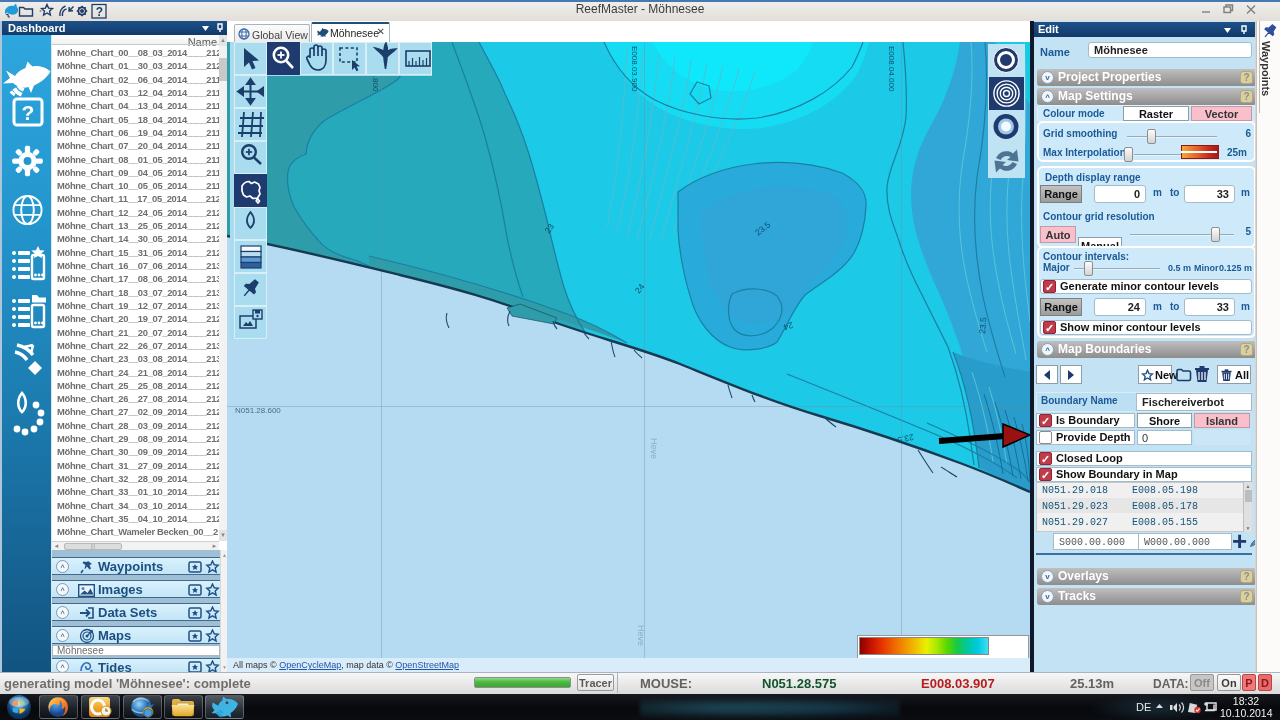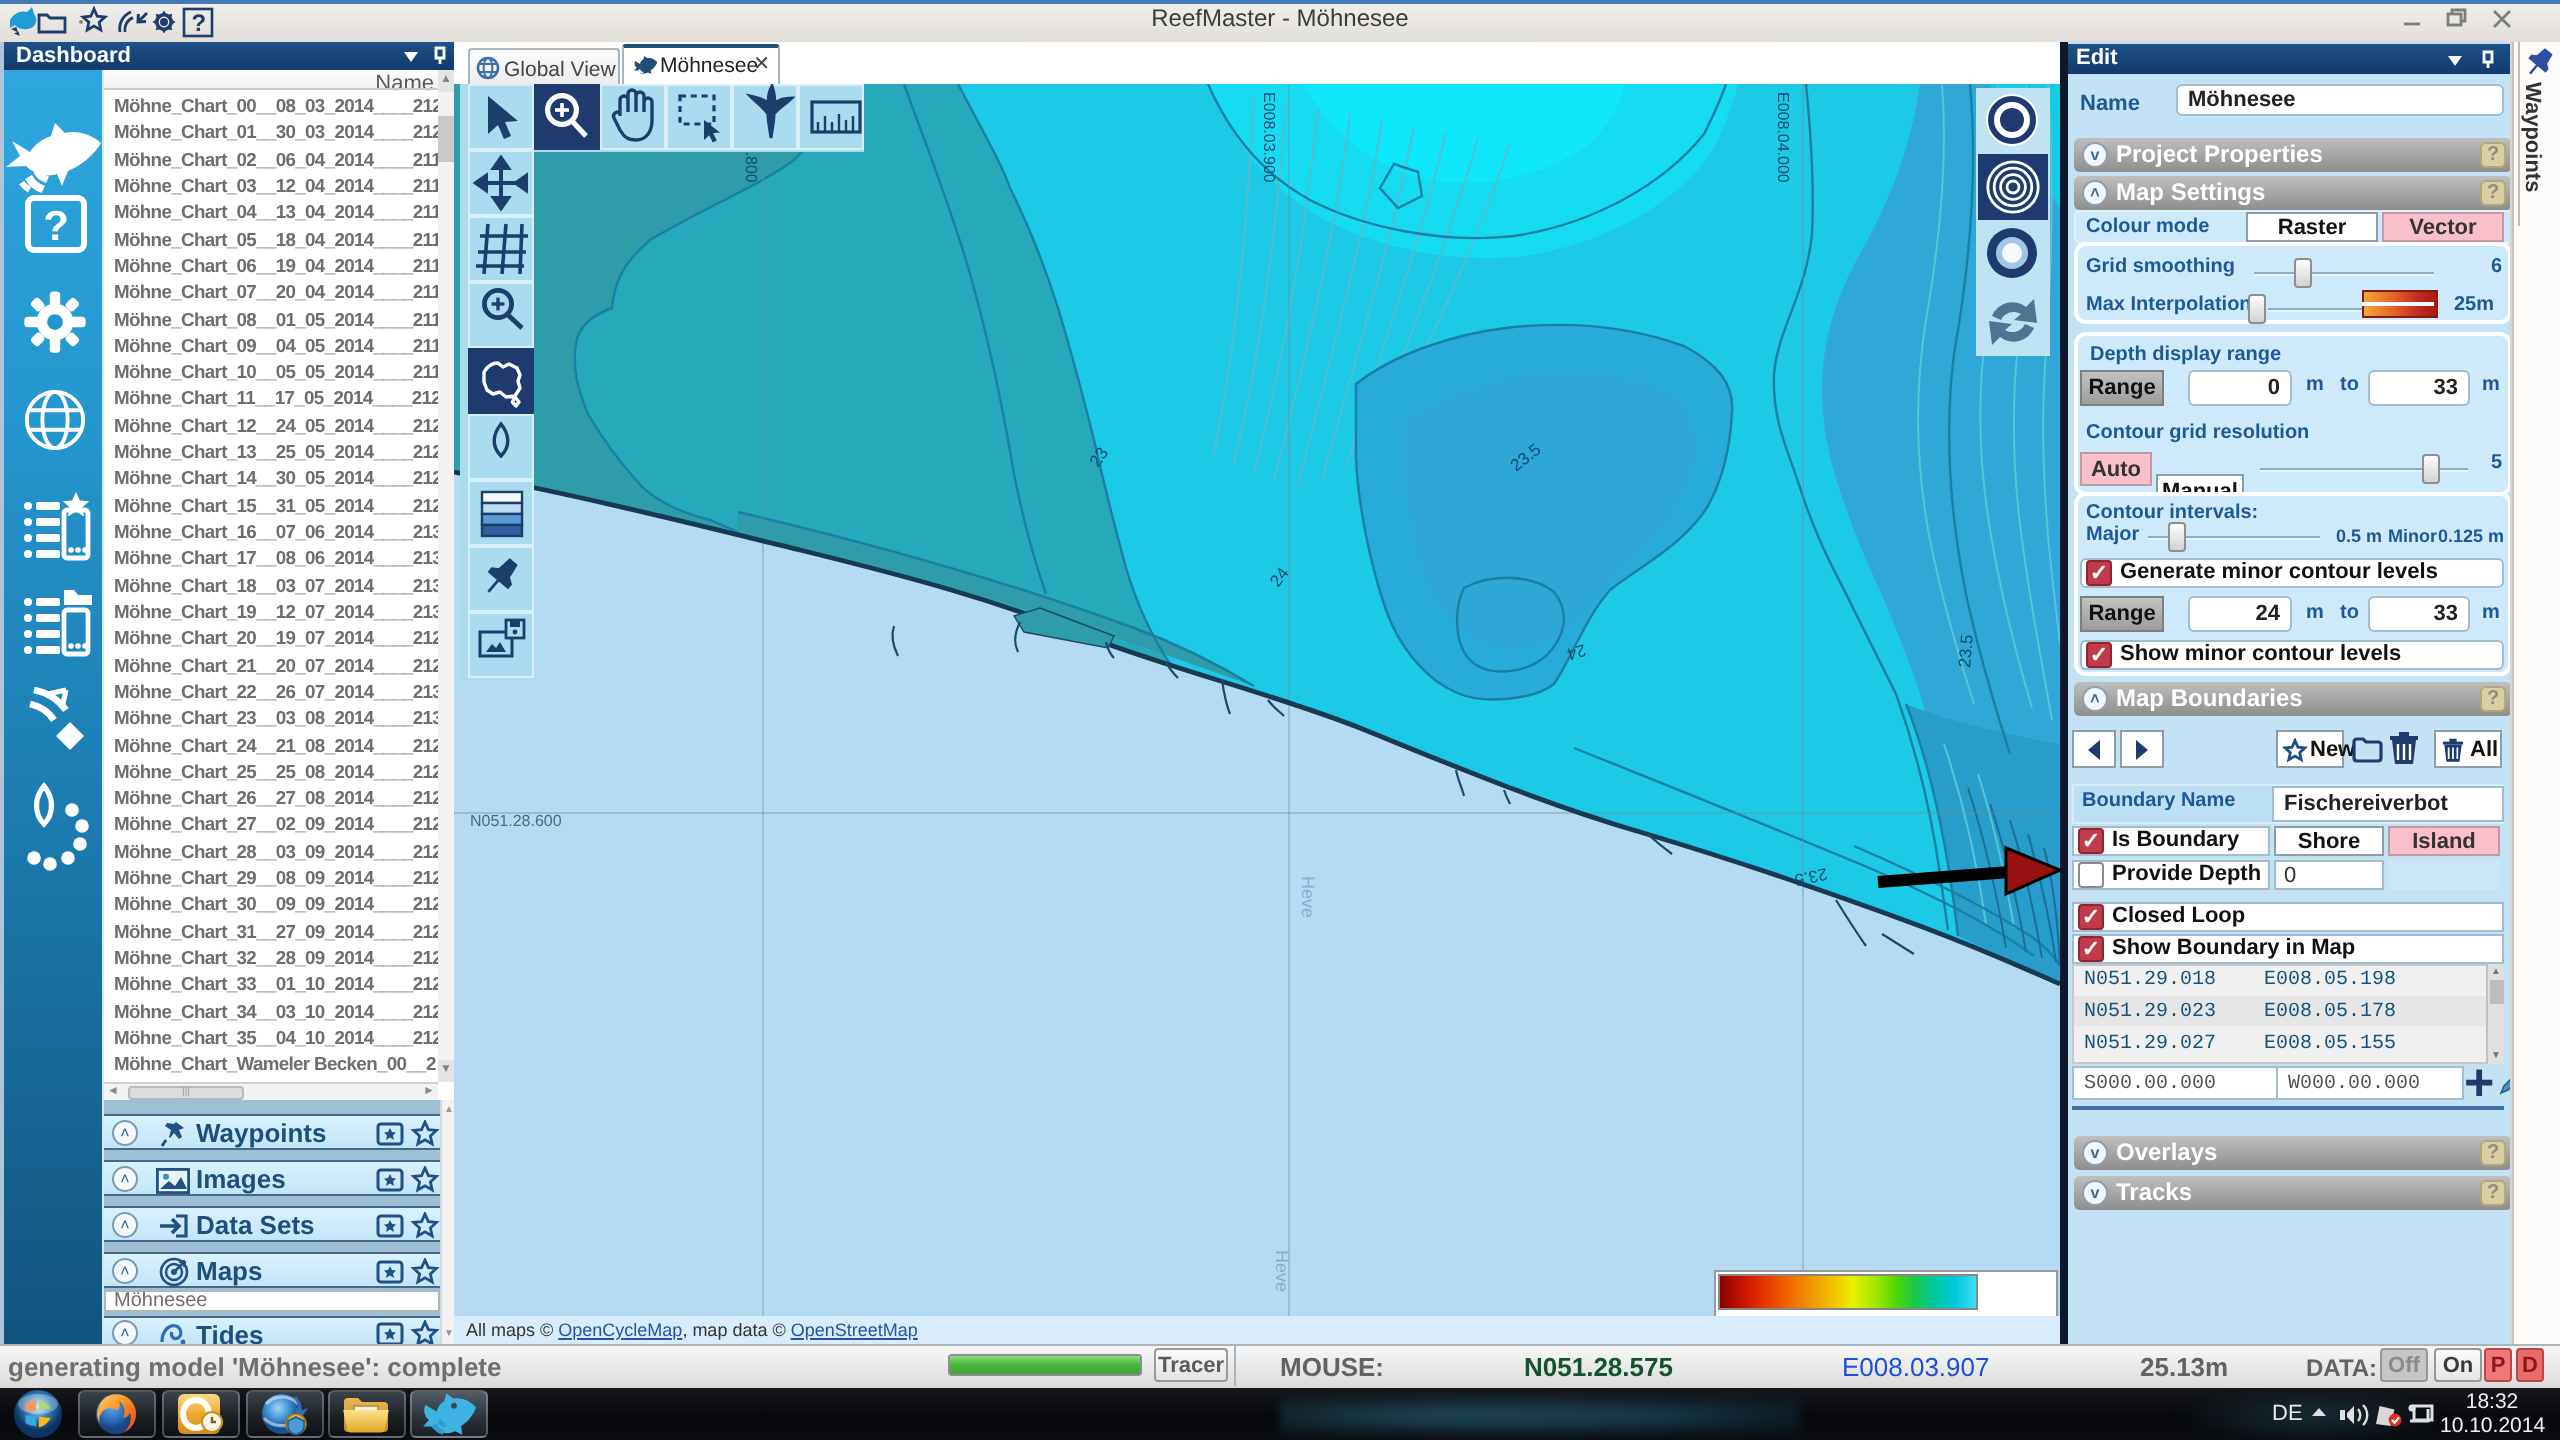--- a/index.html
+++ b/index.html
@@ -64,21 +64,21 @@
 
 <div class="abs" id="statusbar"></div>
 <div class="abs" style="left:4px;top:676px;color:#6E6E6E;font-size:13px;font-weight:bold">generating model 'Möhnesee': complete</div>
 <div class="abs" style="left:474px;top:677px;width:97px;height:11px;border:1px solid #8E8E8E;background:#E8E8E8;border-radius:2px">
   <div style="width:100%;height:100%;background:linear-gradient(#8EDC84,#4CB840 45%,#3FA636)"></div>
   </div>
 <div class="abs" style="left:577px;top:674px;width:37px;height:17px;background:linear-gradient(#FBFBFB,#E2E2E2);border:1px solid #9A9A9A;border-radius:2px;color:#5A5A5A;font-size:11px;font-weight:bold;text-align:center;line-height:16px">Tracer</div>
 <div class="abs" style="left:617px;top:673px;width:1px;height:20px;background:#AAB4BC"></div>
 <div class="abs" style="left:640px;top:676px;color:#626262;font-size:13px;font-weight:bold">MOUSE:</div>
 <div class="abs" style="left:762px;top:676px;color:#14532d;font-size:13px;font-weight:bold">N051.28.575</div>
-<div class="abs" style="left:921px;top:676px;color:#1d4ed8;font-size:13px;font-weight:normal">E008.03.907</div>
+<div class="abs" style="left:921px;top:676px;color:#b91c1c;font-size:13px;font-weight:bold">E008.03.907</div>
 <div class="abs" style="left:1070px;top:676px;color:#626262;font-size:13px;font-weight:bold">25.13m</div>
 <div class="abs" style="left:1153px;top:677px;color:#626262;font-size:12px;font-weight:bold">DATA:</div>
 <div class="abs" style="left:1190px;top:674px;width:24px;height:17px;background:#C6C6C6;border:1px solid #979797;border-radius:2px;color:#8A8A8A;font-size:11px;font-weight:bold;text-align:center;line-height:16px">Off</div>
 <div class="abs" style="left:1217px;top:674px;width:24px;height:17px;background:linear-gradient(#FAFAFA,#E6E6E6);border:1px solid #979797;border-radius:2px;color:#3A3A3A;font-size:11px;font-weight:bold;text-align:center;line-height:16px">On</div>
 <div class="abs" style="left:1242px;top:674px;width:14px;height:17px;background:#F07878;border:1px solid #B84848;border-radius:2px;color:#8E1616;font-size:11px;font-weight:bold;text-align:center;line-height:16px">P</div>
 <div class="abs" style="left:1258px;top:674px;width:14px;height:17px;background:#E86A6A;border:1px solid #B84848;border-radius:2px;color:#8E1616;font-size:11px;font-weight:bold;text-align:center;line-height:16px">D</div>
 
 <div class="abs" id="taskbar"></div>
 <div class="abs" style="left:640px;top:696px;width:260px;height:24px;background:radial-gradient(ellipse at 30% 50%,rgba(60,160,190,0.35),transparent 70%),radial-gradient(ellipse at 70% 50%,rgba(40,120,160,0.3),transparent 70%);filter:blur(2px)"></div>
 <div class="abs" style="left:1090px;top:696px;width:130px;height:24px;background:radial-gradient(ellipse at 50% 50%,rgba(70,150,180,0.25),transparent 75%);filter:blur(2px)"></div>
@@ -790,21 +790,21 @@
   <div class="abs" style="left:2px;top:461px;width:216px;height:50px;background:#F0F0F0;border:1px solid #C8C8C8"></div>
   <div class="abs mono" style="left:8px;top:464px;font-size:10px;color:#16537A">N051.29.018&nbsp;&nbsp;&nbsp;&nbsp;E008.05.198</div>
   <div class="abs" style="left:3px;top:477px;width:206px;height:15px;background:#E6E6E6"></div>
   <div class="abs mono" style="left:8px;top:480px;font-size:10px;color:#16537A">N051.29.023&nbsp;&nbsp;&nbsp;&nbsp;E008.05.178</div>
   <div class="abs mono" style="left:8px;top:496px;font-size:10px;color:#16537A">N051.29.027&nbsp;&nbsp;&nbsp;&nbsp;E008.05.155</div>
   <div class="abs" style="left:209px;top:461px;width:9px;height:50px;background:#E0E0E0;border-left:1px solid #C0C0C0">
       <span style="position:absolute;top:1px;left:1.5px;font-size:5px;color:#777">▲</span>
       <span style="position:absolute;bottom:1px;left:1.5px;font-size:5px;color:#777">▼</span>
       <span style="position:absolute;top:8px;left:1px;width:7px;height:12px;background:#BDBDBD"></span>
     </div>
-  <div class="abs wbox" style="left:2px;top:512px;width:120px;height:17px;border-radius:0">
+  <div class="abs wbox" style="left:19px;top:512px;width:120px;height:17px;border-radius:0">
       <span class="mono" style="position:absolute;left:5px;top:3px;font-size:10px;color:#555">S000.00.000</span>
     </div>
   <div class="abs wbox" style="left:104px;top:512px;width:94px;height:17px;border-radius:0">
       <span class="mono" style="position:absolute;left:5px;top:3px;font-size:10px;color:#555">W000.00.000</span>
     </div>
   <div class="abs" style="left:198px;top:505px;font-size:26px;font-weight:bold;color:#1E3A6E">+</div>
   <svg class="abs" style="left:214px;top:512px" width="16" height="16" viewBox="0 0 16 16">
       <path d="M13 1 l2 2 -9 9 -3.5 1.5 1.5,-3.5 z" fill="#4A90C8" stroke="#2E5E8E" stroke-width="0.8"></path>
     </svg>
   <div class="abs" style="left:2px;top:532px;width:216px;height:2px;background:#3A6EA5"></div>

